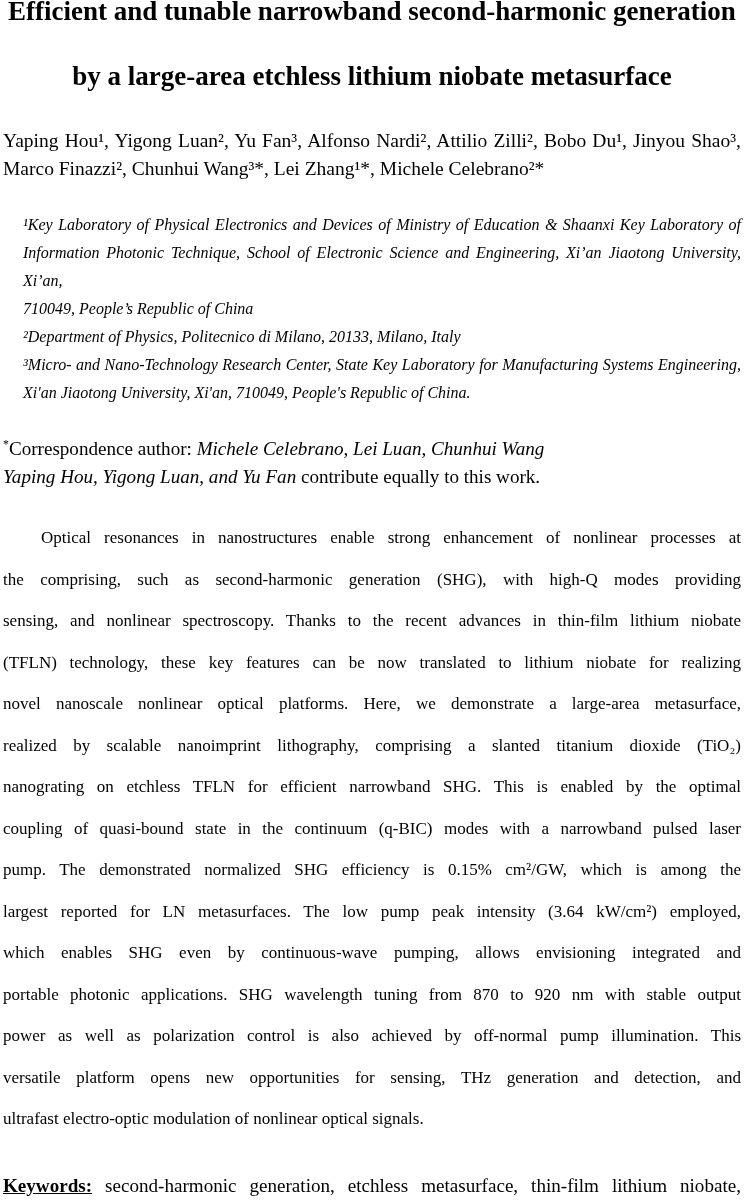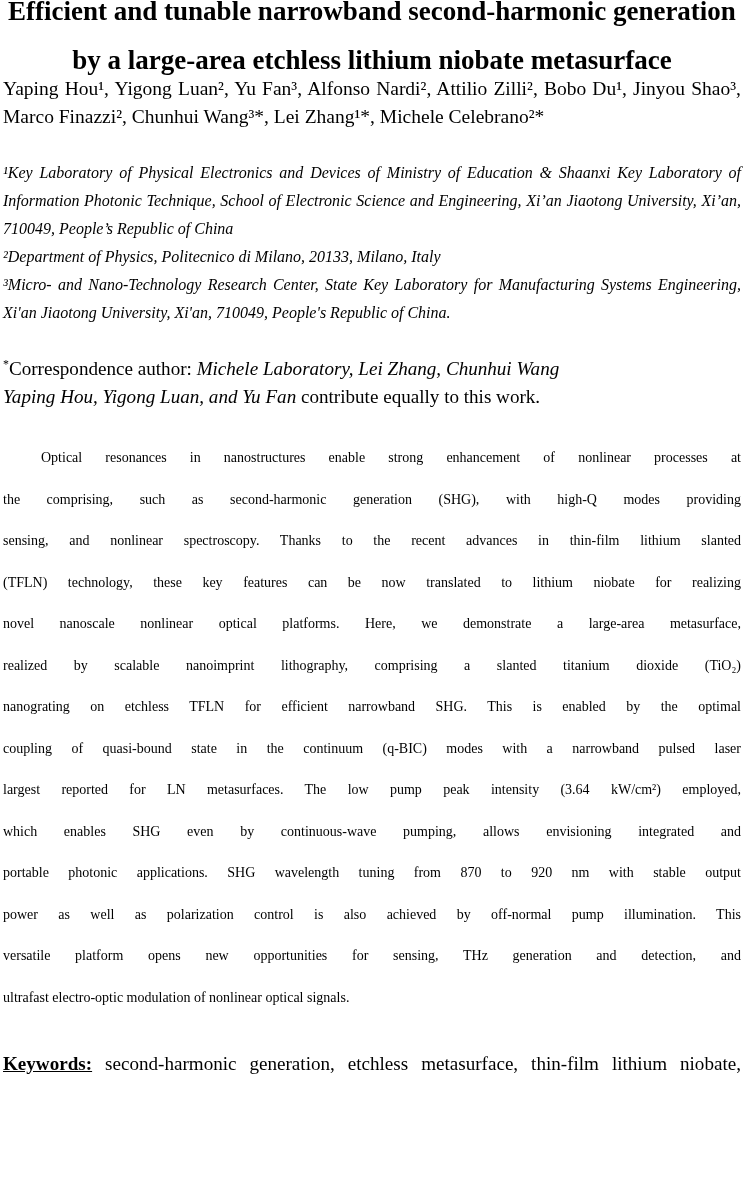--- a/index.html
+++ b/index.html
@@ -13,40 +13,42 @@
     box-sizing: border-box;
     padding: 0 3px;
   }
   .title {
     margin-top: -4px;
     font-weight: bold;
     font-size: 27px;
     text-align: center;
     line-height: 30px;
   }
-  .title-line + .title-line { margin-top: 19px; }
+  .title-line + .title-line { margin-top: 35px; }
 
   .authors {
+    margin-top: 36px;
     font-size: 19.5px;
     line-height: 28px;
   }
   .affiliations {
     margin-top: 28px;
     font-style: italic;
     font-size: 16px;
     line-height: 28px;
+    margin-left: 20px;
   }
   .correspondence {
     margin-top: 28px;
     font-size: 19.1px;
     line-height: 28px;
   }
   .abstract {
     margin-top: 26px;
-    font-size: 14px;
+    font-size: 17px;
     line-height: 41.5px;
   }
   .keywords {
     margin-top: 32px;
     font-size: 19.1px;
     line-height: 28px;
   }
 
   .j { text-align: justify; text-align-last: justify; }
   .ind { text-indent: 38px; }
@@ -73,33 +75,34 @@
   <div class="affiliations">
     <div class="j">¹Key Laboratory of Physical Electronics and Devices of Ministry of Education &amp; Shaanxi Key Laboratory of</div>
     <div class="j">Information Photonic Technique, School of Electronic Science and Engineering, Xi’an Jiaotong University, Xi’an,</div>
     <div>710049, People’s Republic of China</div>
     <div>²Department of Physics, Politecnico di Milano, 20133, Milano, Italy</div>
     <div class="j">³Micro- and Nano-Technology Research Center, State Key Laboratory for Manufacturing Systems Engineering,</div>
     <div>Xi'an Jiaotong University, Xi'an, 710049, People's Republic of China.</div>
   </div>
 
   <div class="correspondence">
-    <div><span class="seg-sup">*</span><span>Correspondence author: </span><span class="seg-i">Michele Laboratory, Lei Zhang, Chunhui Wang</span></div>
+    <div><span class="seg-sup">*</span><span>Correspondence author: </span><span class="seg-i">Michele Celebrano, Lei Luan, Chunhui Wang</span></div>
     <div><span class="seg-i">Yaping Hou, Yigong Luan, and Yu Fan</span><span> contribute equally to this work.</span></div>
   </div>
 
   <div class="abstract">
     <div class="j ind">Optical resonances in nanostructures enable strong enhancement of nonlinear processes at</div>
     <div class="j">the comprising, such as second-harmonic generation (SHG), with high-Q modes providing</div>
-    <div class="j">sensing, and nonlinear spectroscopy. Thanks to the recent advances in thin-film lithium slanted</div>
+    <div class="j">sensing, and nonlinear spectroscopy. Thanks to the recent advances in thin-film lithium niobate</div>
     <div class="j">(TFLN) technology, these key features can be now translated to lithium niobate for realizing</div>
     <div class="j">novel nanoscale nonlinear optical platforms. Here, we demonstrate a large-area metasurface,</div>
     <div class="j">realized by scalable nanoimprint lithography, comprising a slanted titanium dioxide (TiO₂)</div>
     <div class="j">nanograting on etchless TFLN for efficient narrowband SHG. This is enabled by the optimal</div>
     <div class="j">coupling of quasi-bound state in the continuum (q-BIC) modes with a narrowband pulsed laser</div>
+    <div class="j">pump. The demonstrated normalized SHG efficiency is 0.15% cm²/GW, which is among the</div>
     <div class="j">largest reported for LN metasurfaces. The low pump peak intensity (3.64 kW/cm²) employed,</div>
     <div class="j">which enables SHG even by continuous-wave pumping, allows envisioning integrated and</div>
     <div class="j">portable photonic applications. SHG wavelength tuning from 870 to 920 nm with stable output</div>
     <div class="j">power as well as polarization control is also achieved by off-normal pump illumination. This</div>
     <div class="j">versatile platform opens new opportunities for sensing, THz generation and detection, and</div>
     <div>ultrafast electro-optic modulation of nonlinear optical signals.</div>
   </div>
 
   <div class="keywords">
     <div class="j"><span class="seg-b">Keywords:</span><span> second-harmonic generation, etchless metasurface, thin-film lithium niobate,</span></div>

